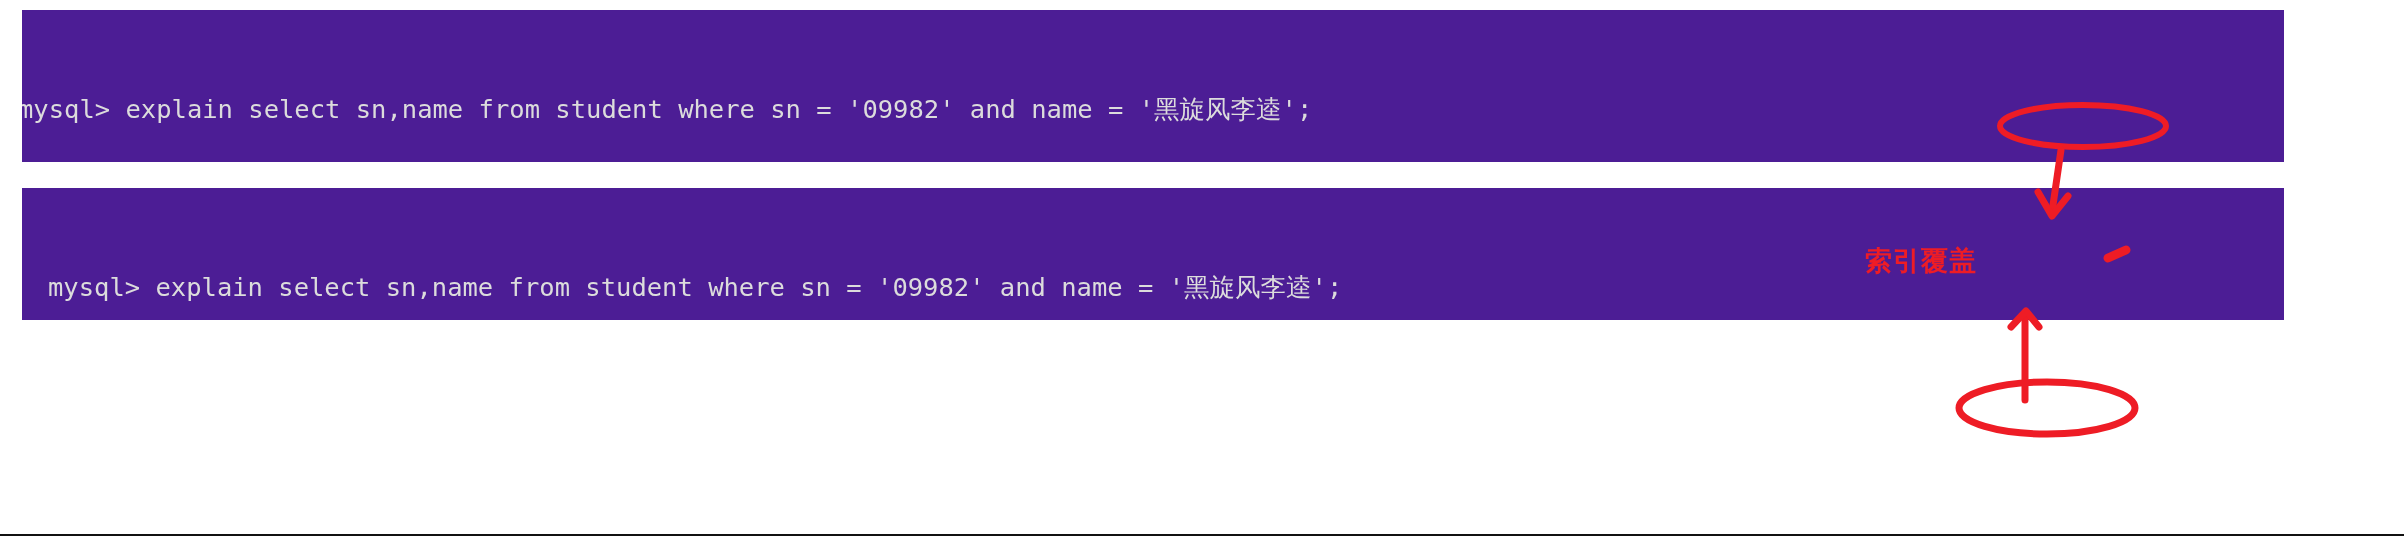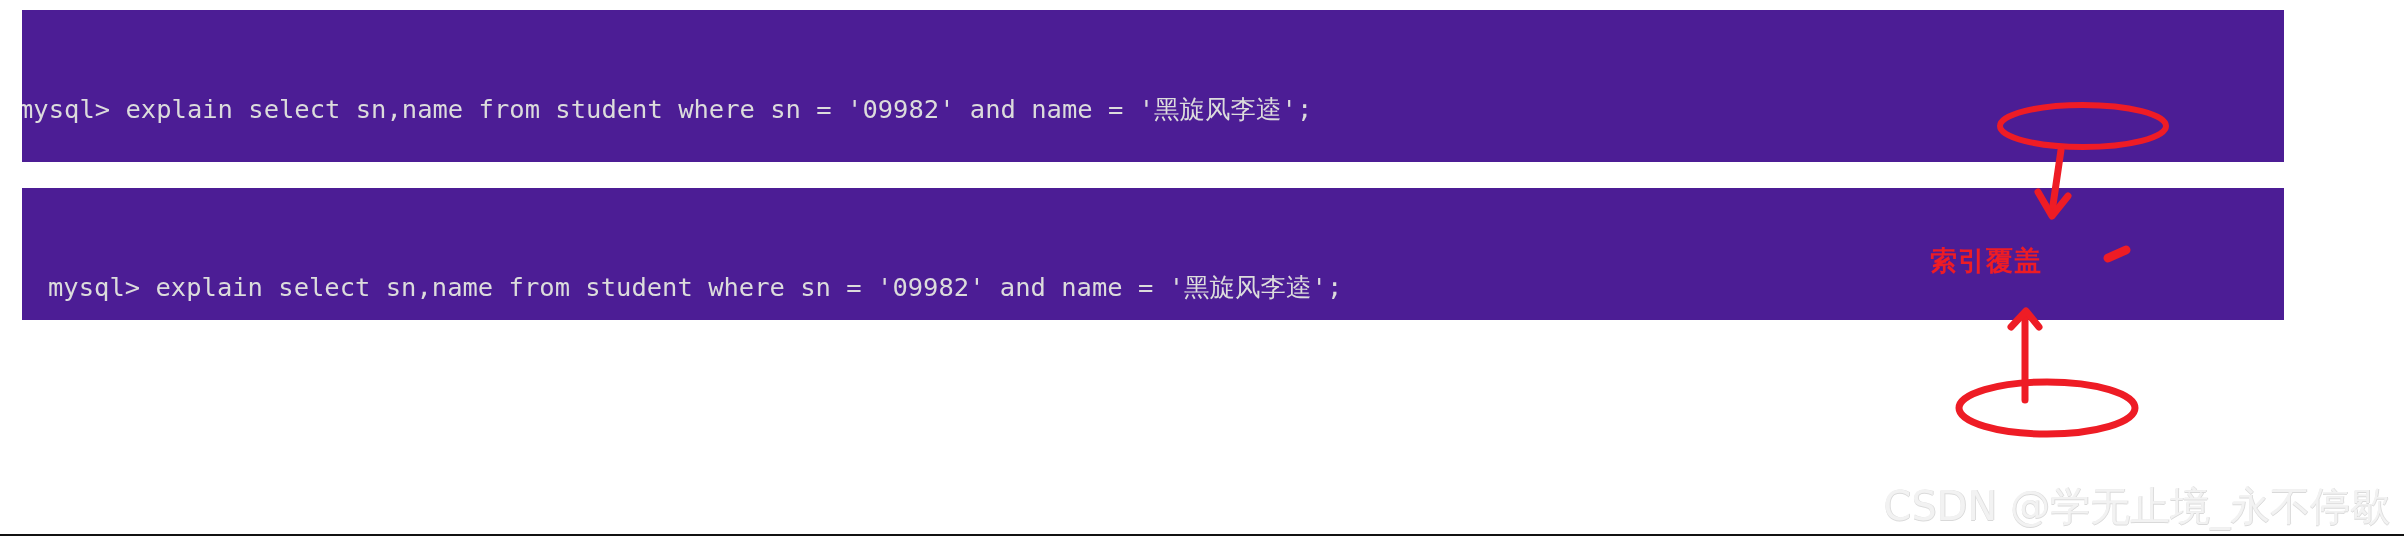--- a/index.html
+++ b/index.html
@@ -106,18 +106,17 @@
     <path d="M2038,192 L2052,216 L2068,196" fill="none" stroke="#ee1c25" stroke-width="7" stroke-linecap="round" stroke-linejoin="round"></path>
 
     <ellipse cx="2047" cy="408" rx="88" ry="26" fill="none" stroke="#ee1c25" stroke-width="7"></ellipse>
 
     <path d="M2025,400 L2025,318" fill="none" stroke="#ee1c25" stroke-width="7" stroke-linecap="round"></path>
     <path d="M2011,327 L2026,311 L2039,327" fill="none" stroke="#ee1c25" stroke-width="7" stroke-linecap="round" stroke-linejoin="round"></path>
 
     <path d="M2108,258 L2126,250" fill="none" stroke="#ee1c25" stroke-width="9" stroke-linecap="round"></path>
   </svg>
 
-  <div class="anno-text" style="left:1930px;top:243px;">索引覆盖</div>
+  <div class="anno-text" style="left:1865px;top:243px;">索引覆盖</div>
 
-  <div class="watermark">CSDN @学无止境_永不停歇</div>
 
   <div class="bottomrule"></div>
 </div>
 
 </body></html>

